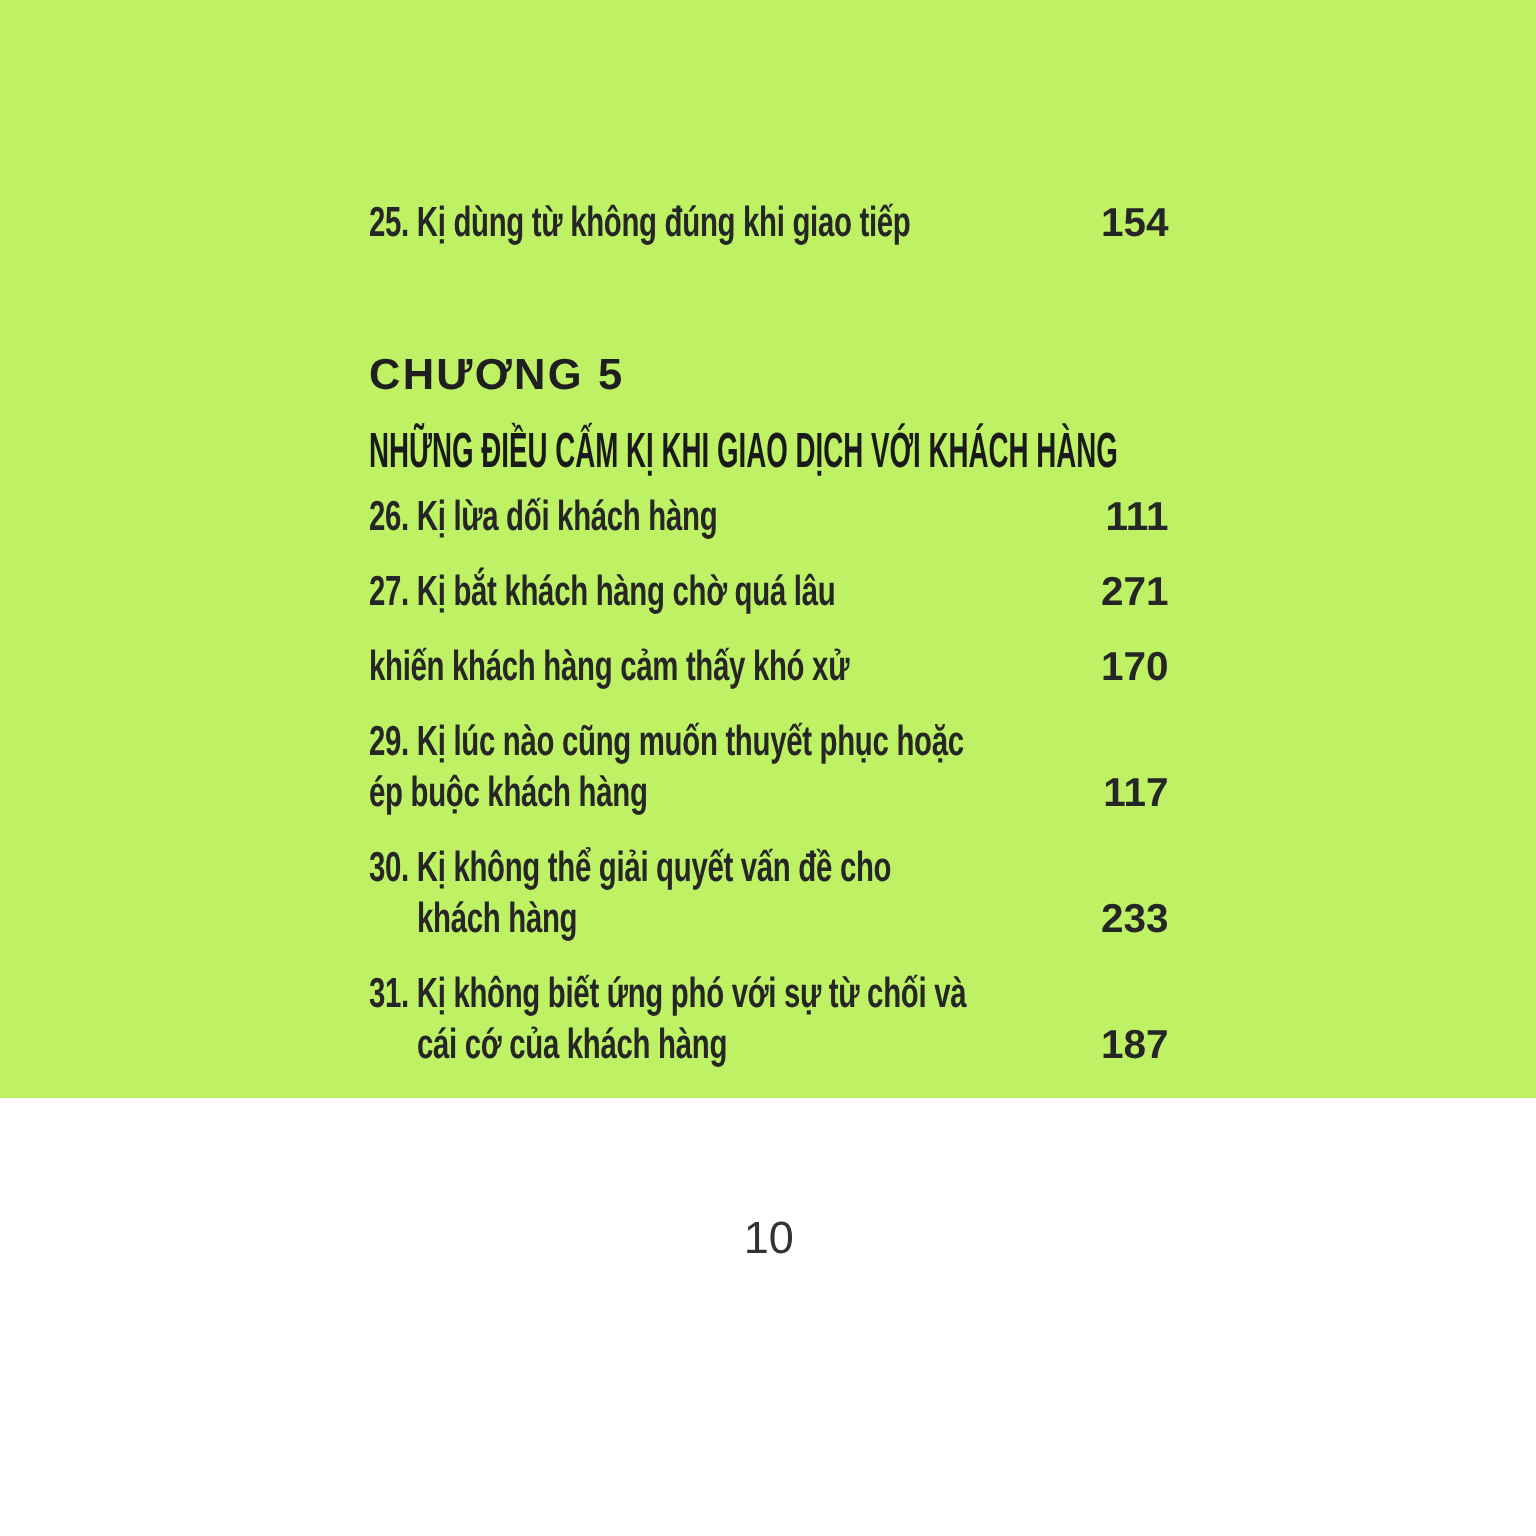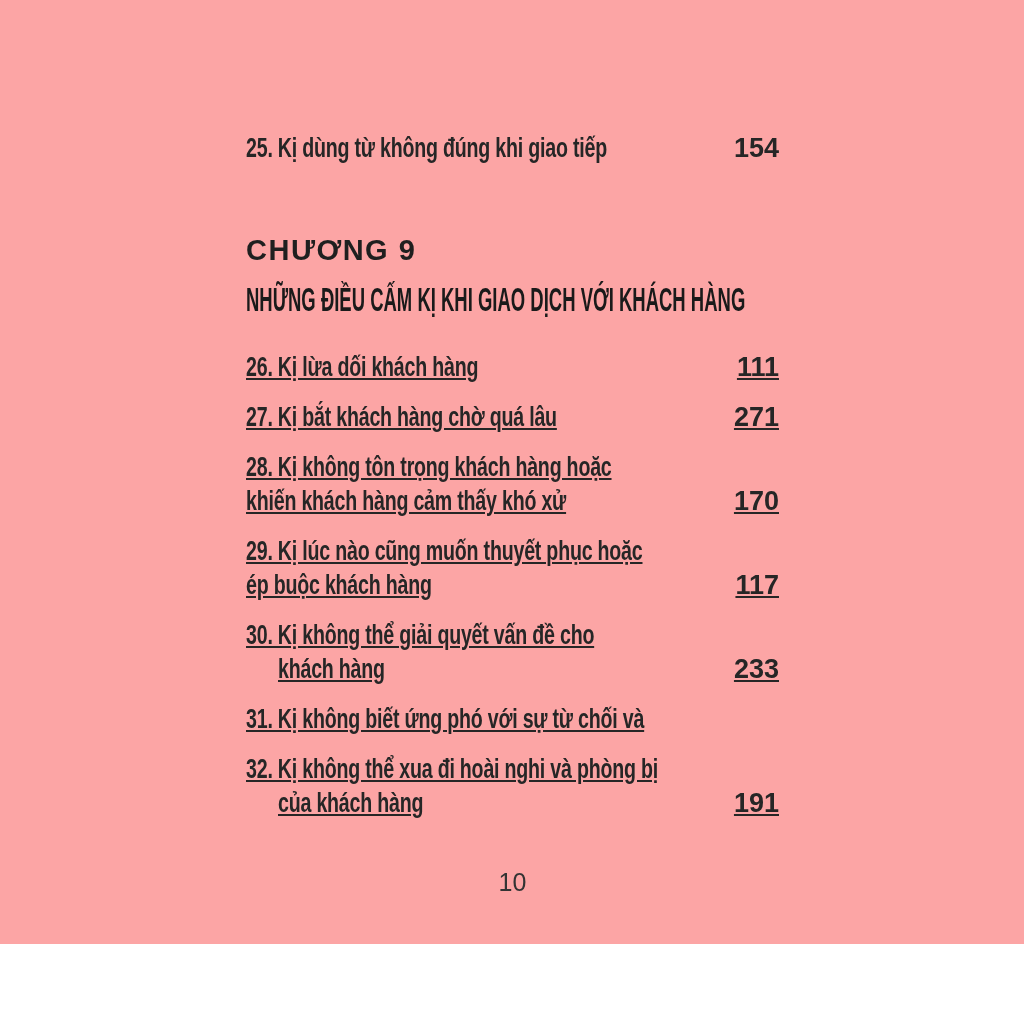--- a/index.html
+++ b/index.html
@@ -9,24 +9,24 @@
   }
   body {
     width: 1024px;
     height: 1024px;
     font-family: "Liberation Sans", sans-serif;
     overflow: hidden;
   }
   .sheet {
     position: relative;
     width: 1024px;
-    height: 944px;
+    height: 732px;
     box-sizing: border-box;
     padding: 131px 245px 0 246px;
-    background: #fca5a5;
+    background: #bef264;
     color: #262626;
   }
   .row {
     display: flex;
     justify-content: space-between;
     align-items: baseline;
     line-height: 34px;
   }
   .row.indent {
     padding-left: 32px;
@@ -60,70 +60,66 @@
     margin: 10px 0 0 0;
     font-size: 33px;
     font-weight: bold;
     line-height: 44px;
     white-space: nowrap;
     transform: scaleX(0.56);
     transform-origin: 0 50%;
     color: #1a1a1a;
   }
   .entries {
-    margin-top: 28px;
-    text-decoration: underline;
+    margin-top: 5px;
   }
   .entry {
     margin-bottom: 16px;
   }
   .folio {
-    margin-top: 48px;
+    margin-top: 99px;
     text-align: center;
-    font-size: 25px;
+    font-size: 30px;
     font-weight: 400;
     line-height: 28px;
     color: #333333;
   }
 </style>
 </head>
 <body>
 
 <div class="sheet">
 
   <div class="entry pre">
     <div class="row">
       <span class="t">25. Kị dùng từ không đúng khi giao tiếp</span>
       <span class="p">154</span>
     </div>
   </div>
 
-  <h2 class="ch-label">CHƯƠNG 9</h2>
+  <h2 class="ch-label">CHƯƠNG 5</h2>
   <h1 class="ch-title">NHỮNG ĐIỀU CẤM KỊ KHI GIAO DỊCH VỚI KHÁCH HÀNG</h1>
 
   <div class="entries">
 
     <div class="entry">
       <div class="row">
         <span class="t">26. Kị lừa dối khách hàng</span>
         <span class="p">111</span>
       </div>
     </div>
 
     <div class="entry">
       <div class="row">
         <span class="t">27. Kị bắt khách hàng chờ quá lâu</span>
         <span class="p">271</span>
       </div>
     </div>
 
     <div class="entry">
-      <div class="row">
-        <span class="t">28. Kị không tôn trọng khách hàng hoặc</span>
-      </div>
       <div class="row">
         <span class="t">khiến khách hàng cảm thấy khó xử</span>
         <span class="p">170</span>
       </div>
     </div>
 
     <div class="entry">
       <div class="row">
         <span class="t">29. Kị lúc nào cũng muốn thuyết phục hoặc</span>
       </div>
@@ -140,29 +136,24 @@
       <div class="row indent">
         <span class="t">khách hàng</span>
         <span class="p">233</span>
       </div>
     </div>
 
     <div class="entry">
       <div class="row">
         <span class="t">31. Kị không biết ứng phó với sự từ chối và</span>
       </div>
+      <div class="row indent">
+        <span class="t">cái cớ của khách hàng</span>
+        <span class="p">187</span>
+      </div>
     </div>
 
-    <div class="entry">
-      <div class="row">
-        <span class="t">32. Kị không thể xua đi hoài nghi và phòng bị</span>
-      </div>
-      <div class="row indent">
-        <span class="t">của khách hàng</span>
-        <span class="p">191</span>
-      </div>
-    </div>
 
   </div>
 
   <div class="folio">10</div>
 
 </div>
 
 </body></html>

